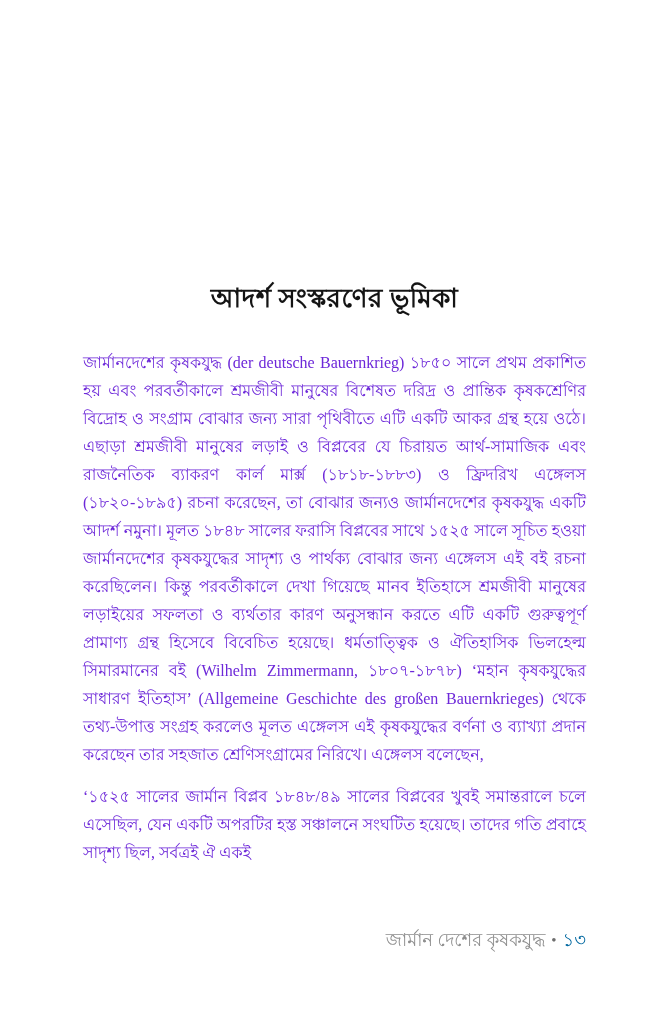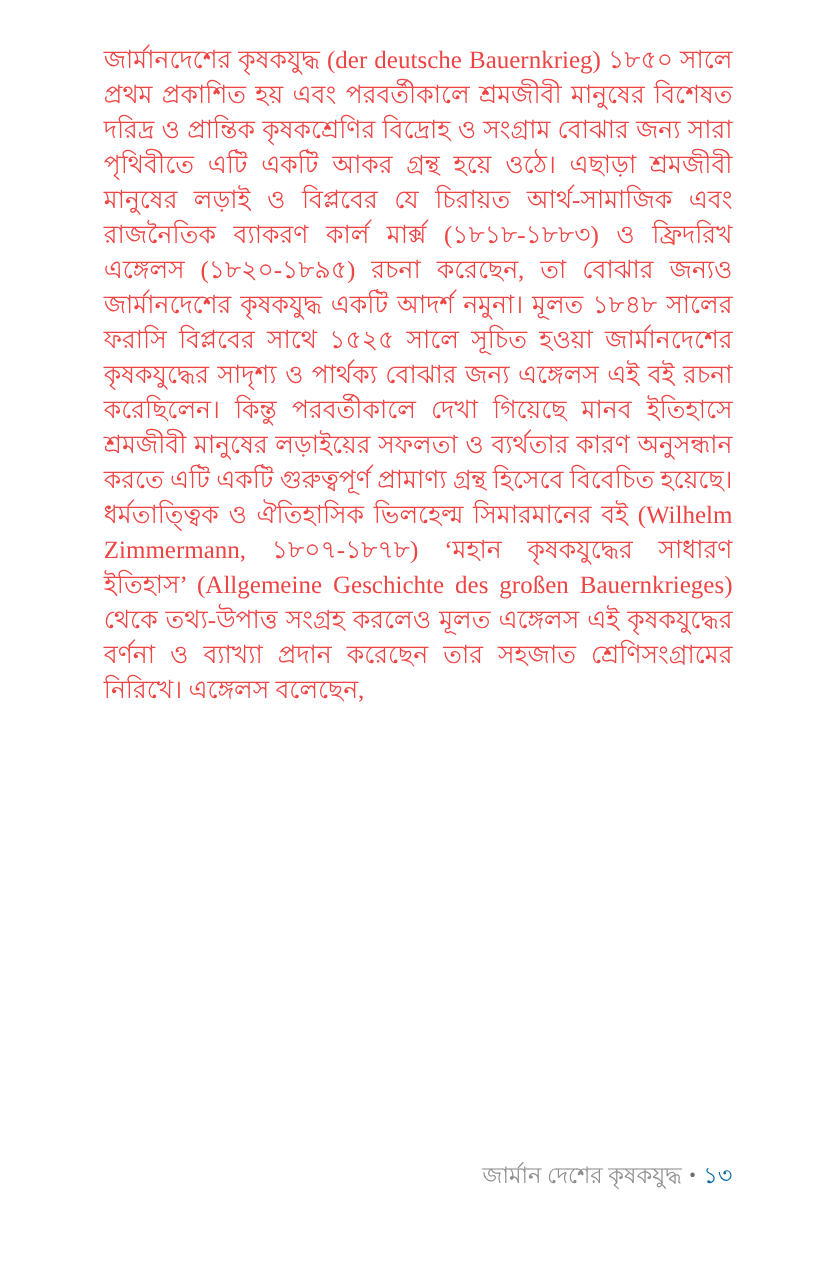--- a/index.html
+++ b/index.html
@@ -25,23 +25,23 @@
     margin: 283px 0 0 0;
     text-align: center;
     font-size: 26px;
     line-height: 32px;
     font-weight: 700;
     color: #141414;
     letter-spacing: 0.5px;
   }
   .body-text p {
     margin: 0;
-    font-size: 20px;
+    font-size: 16px;
     line-height: 28px;
-    color: #ef4444;
+    color: #6d28d9;
     text-align: justify;
     text-justify: inter-word;
   }
   .body-text p.para-1 {
     margin-top: 34px;
   }
   .body-text p.para-2 {
     margin-top: 14px;
   }
   .running-footer {
@@ -61,20 +61,22 @@
   }
   .running-footer .page-num {
     color: #0369a1;
   }
 </style>
 </head>
 <body>
 
 <div class="page">
   <div class="content">
+    <h1 class="heading">আদর্শ সংস্করণের ভূমিকা</h1>
     <div class="body-text">
       <p class="para-1">জার্মানদেশের কৃষকযুদ্ধ (der deutsche Bauernkrieg) ১৮৫০ সালে প্রথম প্রকাশিত হয় এবং পরবর্তীকালে শ্রমজীবী মানুষের বিশেষত দরিদ্র ও প্রান্তিক কৃষকশ্রেণির বিদ্রোহ ও সংগ্রাম বোঝার জন্য সারা পৃথিবীতে এটি একটি আকর গ্রন্থ হয়ে ওঠে। এছাড়া শ্রমজীবী মানুষের লড়াই ও বিপ্লবের যে চিরায়ত আর্থ-সামাজিক এবং রাজনৈতিক ব্যাকরণ কার্ল মার্ক্স (১৮১৮-১৮৮৩) ও ফ্রিদরিখ এঙ্গেলস (১৮২০-১৮৯৫) রচনা করেছেন, তা বোঝার জন্যও জার্মানদেশের কৃষকযুদ্ধ একটি আদর্শ নমুনা। মূলত ১৮৪৮ সালের ফরাসি বিপ্লবের সাথে ১৫২৫ সালে সূচিত হওয়া জার্মানদেশের কৃষকযুদ্ধের সাদৃশ্য ও পার্থক্য বোঝার জন্য এঙ্গেলস এই বই রচনা করেছিলেন। কিন্তু পরবর্তীকালে দেখা গিয়েছে মানব ইতিহাসে শ্রমজীবী মানুষের লড়াইয়ের সফলতা ও ব্যর্থতার কারণ অনুসন্ধান করতে এটি একটি গুরুত্বপূর্ণ প্রামাণ্য গ্রন্থ হিসেবে বিবেচিত হয়েছে। ধর্মতাত্ত্বিক ও ঐতিহাসিক ভিলহেল্ম সিমারমানের বই (Wilhelm Zimmermann, ১৮০৭-১৮৭৮) ‘মহান কৃষকযুদ্ধের সাধারণ ইতিহাস’ (Allgemeine Geschichte des großen Bauernkrieges) থেকে তথ্য-উপাত্ত সংগ্রহ করলেও মূলত এঙ্গেলস এই কৃষকযুদ্ধের বর্ণনা ও ব্যাখ্যা প্রদান করেছেন তার সহজাত শ্রেণিসংগ্রামের নিরিখে। এঙ্গেলস বলেছেন,</p>
+      <p class="para-2">‘১৫২৫ সালের জার্মান বিপ্লব ১৮৪৮/৪৯ সালের বিপ্লবের খুবই সমান্তরালে চলে এসেছিল, যেন একটি অপরটির হস্ত সঞ্চালনে সংঘটিত হয়েছে। তাদের গতি প্রবাহে সাদৃশ্য ছিল, সর্বত্রই ঐ একই</p>
     </div>
   </div>
   <div class="running-footer">
     <span class="book-title">জার্মান দেশের কৃষকযুদ্ধ</span><span class="sep">•</span><span class="page-num">১৩</span>
   </div>
 </div>
 
 </body></html>

